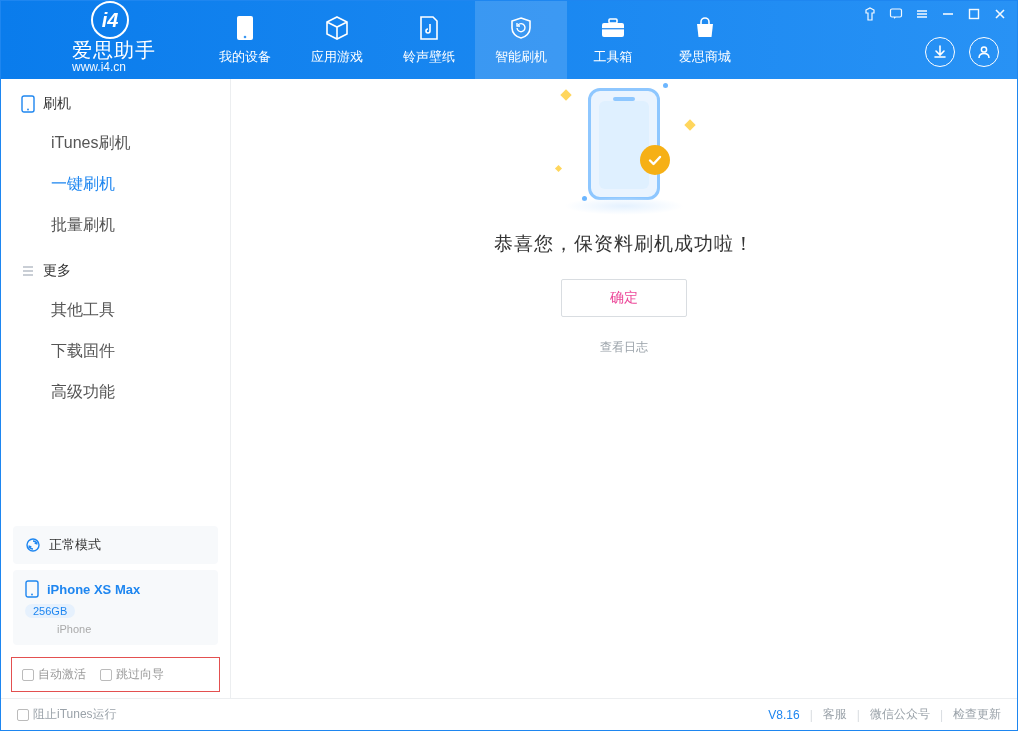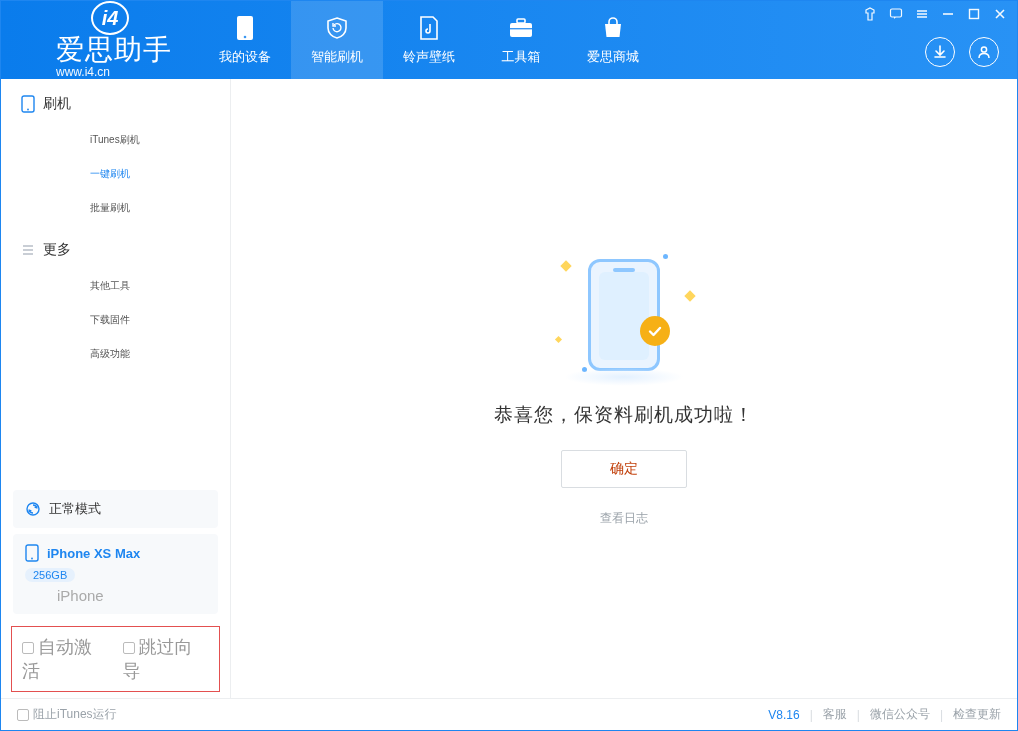--- a/index.html
+++ b/index.html
@@ -1,49 +1,49 @@
 <!DOCTYPE html>
 <html><head>
 <meta charset="utf-8">
 <style>
   * { box-sizing: border-box; margin: 0; padding: 0; font-family: "Microsoft YaHei", "PingFang SC", Arial, sans-serif; }
   body { background: #fff; width: 1018px; height: 731px; overflow: hidden; border: 1px solid #1e86f0; }
   .titlebar { height: 78px; background: linear-gradient(to right, #0a7cec, #2892f5); display: flex; align-items: stretch; color: #fff; position: relative; }
   .logo-area { width: 198px; display: flex; align-items: center; padding-left: 20px; flex-direction: column; }
   .logo-circle { width: 38px; height: 38px; border: 2px solid #fff; border-radius: 50%; display: flex; align-items: center; justify-content: center; font-weight: bold; font-size: 20px; color:#fff; font-style: italic; }
   .logo-text { margin-left: 8px; display: flex; flex-direction: column; line-height: 1.1; }
-  .logo-cn { font-size: 28px; font-weight: 500; letter-spacing: 1px; }
+  .logo-cn { font-size: 20px; font-weight: 500; letter-spacing: 1px; }
   .logo-en { font-size: 12px; opacity: .95; }
   .nav-tabs { display: flex; }
   .nav-tab { width: 92px; display: flex; flex-direction: column; align-items: center; justify-content: center; gap: 7px; font-size: 13px; cursor: pointer; color: #fff; }
   .nav-tab .icon-box { width:26px; height:26px; display:flex; align-items:center; justify-content:center; }
   .nav-tab.active { background: rgba(255,255,255,.15); }
   .win-controls { position: absolute; top: 4px; right: 8px; display: flex; gap: 8px; align-items:center; }
   .win-btn { width: 18px; height: 18px; display:flex; align-items:center; justify-content:center; cursor:pointer; opacity:.95; }
   .header-right { position:absolute; right:18px; bottom:12px; display:flex; gap:14px; }
   .circle-btn { width:30px; height:30px; border:1.5px solid #fff; border-radius:50%; display:flex; align-items:center; justify-content:center; cursor:pointer; }
 
   .body-area { display:flex; height: calc(100% - 78px - 32px); }
   .sidebar { width:230px; border-right:1px solid #eceef0; display:flex; flex-direction:column; position:relative; background:#fff;}
   .side-section { padding-top:16px; }
   .side-head { display:flex; align-items:center; gap:8px; padding:0 20px 10px 20px; font-size:14px; color:#333; font-weight:500;}
-  .side-item { padding:10px 0 10px 50px; font-size:10px; color:#555; cursor:pointer;margin-left:39px;}
+  .side-item { padding:10px 0 10px 50px; font-size:16px; color:#555; cursor:pointer;}
   .side-item.active { color:#1e86f0; }
   .side-spacer { flex:1; }
   .device-box { margin:6px 12px; background:#f7f9fb; border-radius:4px; padding:10px 12px; font-size:13px; color:#333; display:flex; align-items:center; gap:8px;}
   .device-card { margin:0 12px 8px 12px; background:#f7f9fb; border-radius:4px; padding:10px 12px; }
   .device-name { color:#1e86f0; font-weight:700; font-size:13px; display:flex; align-items:center; gap:8px;}
   .capacity { display:inline-block; margin-top:6px; background:#e6f1fd; color:#1e86f0; font-size:11px; padding:1px 8px; border-radius:10px;}
-  .device-sub { color:#aaa; font-size:15px; margin-top:4px;padding-left:32px;}
-  .opt-row { border:1.5px solid #e35050; margin:4px 10px 6px 10px; padding:8px 10px; display:flex; gap:14px; font-size:18px; color:#999;}
+  .device-sub { color:#aaa; font-size:11px; margin-top:4px;padding-left:32px;}
+  .opt-row { border:1.5px solid #e35050; margin:4px 10px 6px 10px; padding:8px 10px; display:flex; gap:14px; font-size:12px; color:#999;}
   .chk { width:12px; height:12px; border:1px solid #bbb; border-radius:2px; display:inline-block; vertical-align:middle; margin-right:4px;}
 
-  .main { flex:1; position:relative; background:#fff; display:flex; flex-direction:column; align-items:center; justify-content:center; gap:22px;}
+  .main { flex:1; position:relative; background:#fff; display:flex; flex-direction:column; align-items:center; gap:22px;}
   .success-msg { font-size:19px; color:#333; letter-spacing:1px;}
-  .confirm-btn { border:1px solid #d9dde1; background:#fff; padding:9px 48px; font-size:14px; color:#c2410c; cursor:pointer; border-radius:2px;}
+  .confirm-btn { border:1px solid #d9dde1; background:#fff; padding:9px 48px; font-size:14px; color:#ec4899; cursor:pointer; border-radius:2px;}
   .log-link { font-size:12px; color:#9aa2a9; cursor:pointer; }
   .illus { width:140px; height:130px; position:relative; display:flex; align-items:center; justify-content:center;}
   .phone { width:72px; height:112px; border:3px solid #8ec7ff; border-radius:12px; background:#eaf4ff; position:relative;}
   .phone::before{content:""; position:absolute; top:6px; left:50%; transform:translateX(-50%); width:22px; height:4px; background:#8ec7ff; border-radius:3px;}
   .phone::after{content:""; position:absolute; top:10px; left:8px; right:8px; bottom:8px; background:#dff0ff; border-radius:6px;}
   .check-badge{ position:absolute; right:24px; bottom:34px; width:30px; height:30px; background:#f6b016; border-radius:50%; display:flex; align-items:center; justify-content:center; color:#fff; font-weight:bold; z-index:2;}
   .sparkle{position:absolute; width:8px; height:8px; background:#ffd65c; transform:rotate(45deg);}
   .sparkle.s1{top:12px; left:8px;}
   .sparkle.s2{top:42px; right:0px;}
   .sparkle.s3{bottom:38px; left:2px; width:5px; height:5px;}
@@ -74,38 +74,46 @@
   <div class="nav-tabs">
     <div class="nav-tab">
       <span class="icon-box">
           <svg width="20" height="26" viewBox="0 0 20 26">
             <rect x="2" y="1" width="16" height="24" rx="2" fill="#fff"></rect>
             <circle cx="10" cy="22" r="1.3" fill="#3a97f2"></circle>
           </svg>
         </span>
       <span>我的设备</span>
     </div>
+    <div class="nav-tab">
+      <span class="icon-box">
+          <svg width="26" height="26" viewBox="0 0 26 26">
+            <path d="M13 2 L23 7 L23 19 L13 24 L3 19 L3 7 Z M3 7 L13 12 L23 7 M13 12 L13 24" fill="none" stroke="#fff" stroke-width="1.6"></path>
+          </svg>
+        </span>
+      <span>应用游戏</span>
+    </div>
+    <div class="nav-tab">
+      <span class="icon-box">
+          <svg width="22" height="26" viewBox="0 0 22 26">
+            <path d="M3 2 H15 L19 6 V24 H3 Z" fill="none" stroke="#fff" stroke-width="1.6"></path>
+            <path d="M12 9 v7 a2 2 0 1 1 -2 -2" fill="none" stroke="#fff" stroke-width="1.6"></path>
+          </svg>
+        </span>
+      <span>铃声壁纸</span>
+    </div>
     <div class="nav-tab active">
       <span class="icon-box">
           <svg width="26" height="26" viewBox="0 0 26 26">
             <path d="M13 3 L22 6 V13 C22 18 18 22 13 23 C8 22 4 18 4 13 V6 Z" fill="none" stroke="#fff" stroke-width="1.6"></path>
             <path d="M9 13 a4 4 0 1 0 1 -3" fill="none" stroke="#fff" stroke-width="1.4"></path>
             <path d="M9 8 L9 11 L12 11" fill="none" stroke="#fff" stroke-width="1.4"></path>
           </svg>
         </span>
       <span>智能刷机</span>
-    </div>
-    <div class="nav-tab">
-      <span class="icon-box">
-          <svg width="22" height="26" viewBox="0 0 22 26">
-            <path d="M3 2 H15 L19 6 V24 H3 Z" fill="none" stroke="#fff" stroke-width="1.6"></path>
-            <path d="M12 9 v7 a2 2 0 1 1 -2 -2" fill="none" stroke="#fff" stroke-width="1.6"></path>
-          </svg>
-        </span>
-      <span>铃声壁纸</span>
     </div>
     <div class="nav-tab">
       <span class="icon-box">
           <svg width="26" height="22" viewBox="0 0 26 22">
             <rect x="2" y="6" width="22" height="14" rx="2" fill="#fff"></rect>
             <rect x="9" y="2" width="8" height="4" rx="1" fill="none" stroke="#fff" stroke-width="1.6"></rect>
             <rect x="2" y="11" width="22" height="1.4" fill="#3a97f2"></rect>
           </svg>
         </span>
       <span>工具箱</span>

